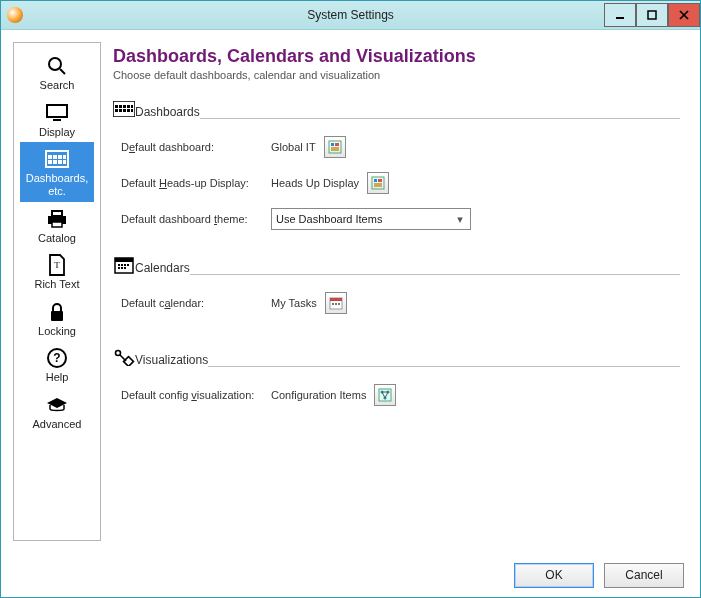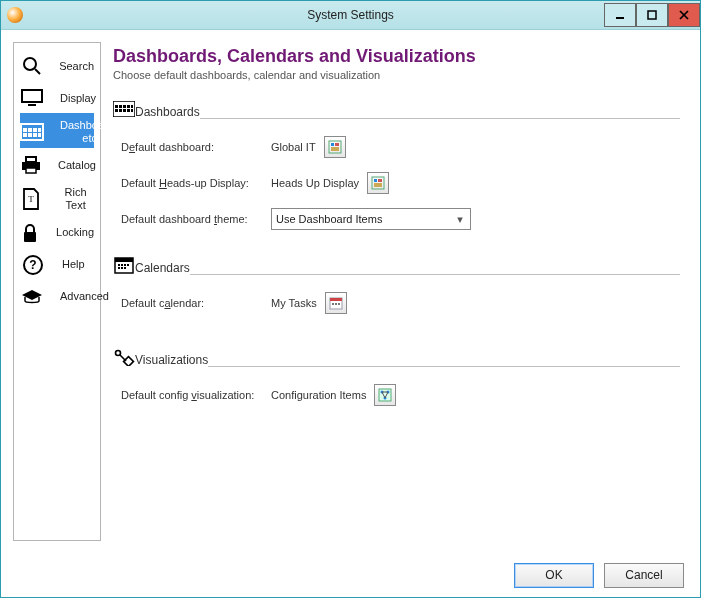--- a/index.html
+++ b/index.html
@@ -8,21 +8,21 @@
 .tb-icon{width:16px;height:16px;margin:0 6px;border-radius:50%;background:radial-gradient(circle at 35% 35%,#fff,#ffb347 45%,#d87a10 80%)}
 .tb-title{position:absolute;left:0;right:0;text-align:center;font-size:12px;color:#222}
 .tb-btns{margin-left:auto;display:flex}
 .tb-btn{width:30px;height:22px;border:1px solid #666;display:flex;align-items:center;justify-content:center;font-family:monospace;font-size:12px;cursor:pointer}
 .tb-min{background:#c9eaee}
 .tb-max{background:#c9eaee}
 .tb-close{background:#e05b4e;color:#000;font-weight:bold}
 .client{flex:1;background:#fff;display:flex;flex-direction:column}
 .body{flex:1;display:flex;padding:12px;gap:8px}
 .sidebar{width:86px;border:1px solid #b5b5b5;background:#fff;padding:6px 0;display:flex;flex-direction:column;align-items:center;gap:0}
-.side-item{width:74px;padding:6px 0 4px;display:flex;flex-direction:row;align-items:center;gap:16px;cursor:pointer;font-size:11px;text-align:center;line-height:1.15}
+.side-item{width:74px;padding:6px 0 4px;display:flex;flex-direction:column;align-items:center;gap:2px;cursor:pointer;font-size:11px;text-align:center;line-height:1.15}
 .side-item.selected{background:#3a8fe0;color:#fff}
 .side-ico{width:26px;height:22px;display:flex;align-items:center;justify-content:center}
 .main{flex:1;display:flex;flex-direction:column;padding:4px 8px 0 4px}
 .main h1{font-size:18px;font-weight:700;margin:0 0 2px 0;color:#701a75}
 .sub{font-size:11px;color:#555;margin-bottom:14px}
 .section{display:flex;align-items:flex-end;margin:4px 0 10px}
 .section .sec-ico{width:22px;height:20px;display:flex;align-items:center;justify-content:center}
 .section .sec-title{font-size:12px;color:#333}
 .section .line{flex:1;height:1px;background:#c0c0c0}
 .row{display:flex;align-items:center;margin:6px 0 6px 8px;height:24px}

